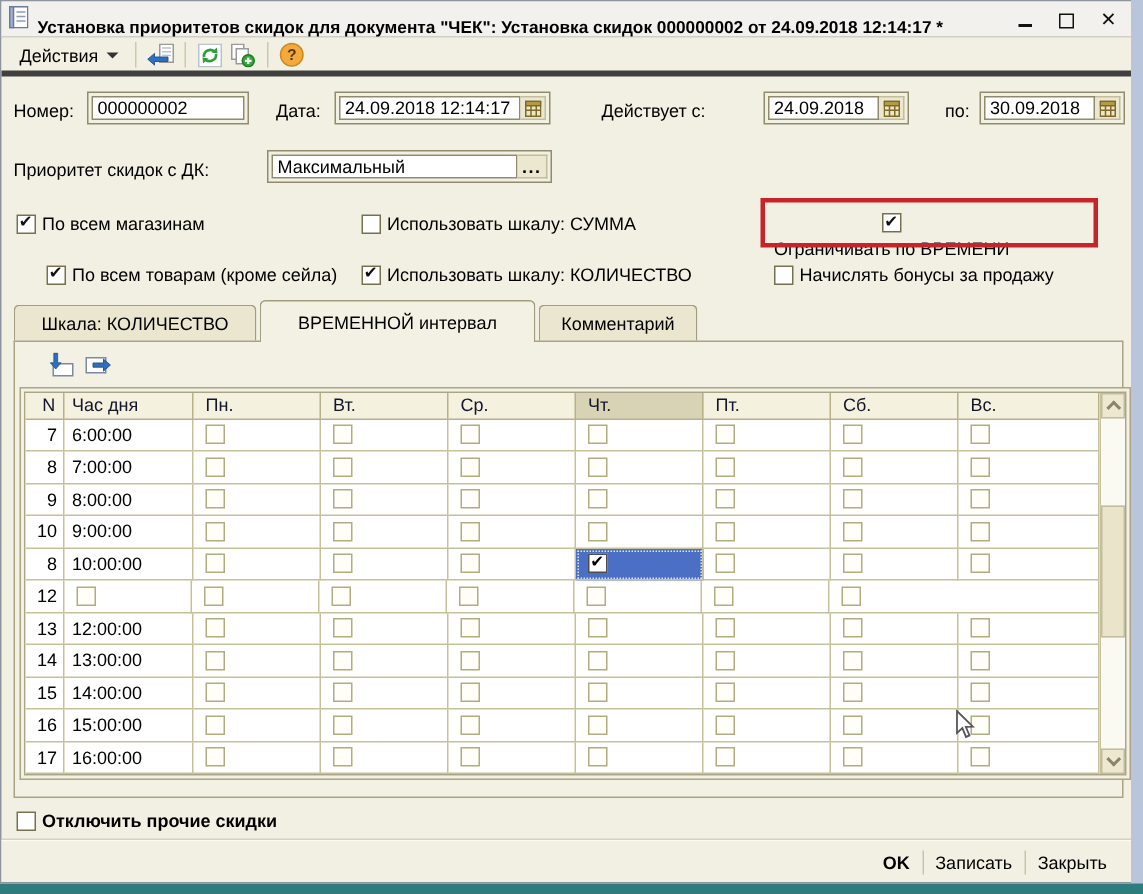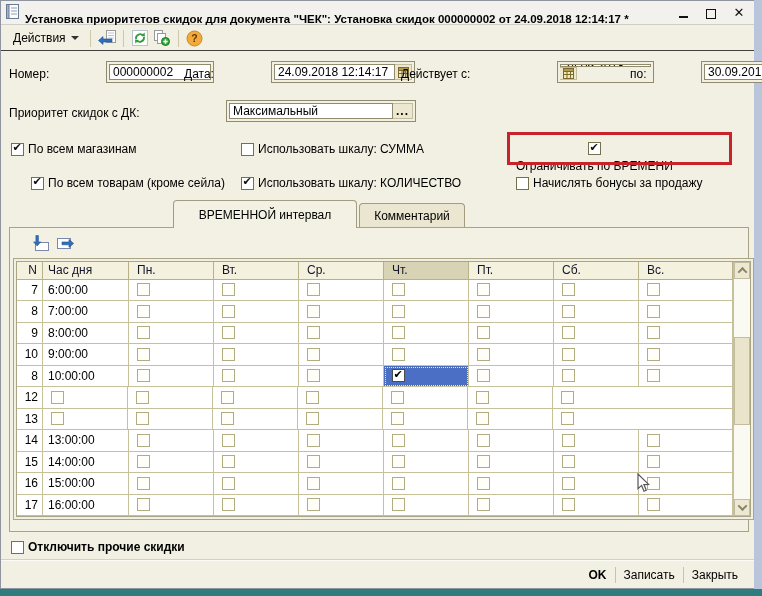--- a/index.html
+++ b/index.html
@@ -16,29 +16,29 @@
               border-bottom:1px solid #cfcfc6; display:flex; align-items:center; padding:0 8px 0 5px; }
   .title-text { font-weight:bold; font-size:11.5px; margin-left:6px; white-space:nowrap; overflow:hidden; flex:1;margin-top:12px; }
   .win-controls { display:flex; align-items:center; gap:14px; margin-left:8px; }
   .wc { width:14px; height:14px; display:flex; align-items:flex-end; justify-content:center; cursor:default; }
   .wc-min span { width:9px; height:0; border-bottom:2px solid #111; margin-bottom:2px; }
   .wc-max span { width:10px; height:10px; border:1.6px solid #111; margin-bottom:1px; }
   .wc-close { align-items:center; font-size:13px; font-weight:bold; color:#111; }
 
   
   .toolbar { position:absolute; left:0; top:25px; right:0; height:25px; display:flex; align-items:center;
-             padding:0 6px; border-bottom:1px solid #404040; background:#f2f0e3; }
+             padding:0 6px; border-bottom:4px solid #404040; background:#f2f0e3; }
   .tb-actions { display:flex; align-items:center; gap:5px; padding:2px 6px; }
   .tb-caret { width:0; height:0; border-left:4px solid transparent; border-right:4px solid transparent; border-top:4px solid #333; }
   .tb-sep { width:1px; height:17px; background:#cdc8ac; margin:0 5px; }
   .tb-btn { width:22px; height:20px; display:flex; align-items:center; justify-content:center; }
 
   
   .lbl { position:absolute; white-space:nowrap; }
-  .fld { position:absolute; border:1px solid #8f8b6c; background:#f2f0e3; padding:2px; display:flex; align-items:stretch; height:22px;margin-left:48px; }
+  .fld { position:absolute; border:1px solid #8f8b6c; background:#f2f0e3; padding:2px; display:flex; align-items:stretch; height:22px; }
   .fld .val { flex:1; border:1px solid #8f8b6c; background:#fff; padding:0 3px; line-height:14px; display:flex; align-items:center; white-space:nowrap; overflow:hidden; }
   .fld .fbtn { width:17px; display:flex; align-items:center; justify-content:center; background:#ece8d0; border:1px solid #c2bd9e; border-left:none; }
   .fld .dots { font-weight:bold; letter-spacing:1px; line-height:8px; }
 
   
   .opt { position:absolute; display:flex; align-items:center; gap:4px; white-space:nowrap; }
   .cb { width:13px; height:13px; min-width:13px; background:#fff; border:1px solid #75714f; position:relative; display:inline-block; }
   .cb.checked::after { content:"\2714"; position:absolute; left:0.5px; top:-2.5px; font-size:11px; color:#111; }
   .red-frame { position:absolute; border:3px solid #c8232a; pointer-events:none; }
 
@@ -173,21 +173,21 @@
             <rect x="0.5" y="0.5" width="10" height="10" fill="#efe7c2" stroke="#7c6a2c"></rect>
             <rect x="0.5" y="0.5" width="10" height="3" fill="#b39a46" stroke="#7c6a2c"></rect>
             <line x1="4" y1="3.5" x2="4" y2="10.5" stroke="#7c6a2c"></line>
             <line x1="7.5" y1="3.5" x2="7.5" y2="10.5" stroke="#7c6a2c"></line>
             <line x1="0.5" y1="6.5" x2="10.5" y2="6.5" stroke="#7c6a2c"></line>
           </svg>
       </div>
     </div>
 
     <div class="lbl" style="left:400px; top:66px;">Действует с:</div>
-    <div class="fld" style="left:508px; top:60px; width:97px;flex-direction:column;">
+    <div class="fld" style="left:508px; top:60px; width:97px;">
       <div class="val">24.09.2018</div>
       <div class="fbtn">
         <svg width="11" height="11" viewBox="0 0 11 11">
             <rect x="0.5" y="0.5" width="10" height="10" fill="#efe7c2" stroke="#7c6a2c"></rect>
             <rect x="0.5" y="0.5" width="10" height="3" fill="#b39a46" stroke="#7c6a2c"></rect>
             <line x1="4" y1="3.5" x2="4" y2="10.5" stroke="#7c6a2c"></line>
             <line x1="7.5" y1="3.5" x2="7.5" y2="10.5" stroke="#7c6a2c"></line>
             <line x1="0.5" y1="6.5" x2="10.5" y2="6.5" stroke="#7c6a2c"></line>
           </svg>
       </div>
@@ -233,20 +233,21 @@
       <span class="cb checked"></span>
         <span class="opt-label">Использовать шкалу: КОЛИЧЕСТВО</span>
     </div>
     <div class="opt" style="left:515px; top:175px;">
       <span class="cb"></span>
         <span class="opt-label">Начислять бонусы за продажу</span>
     </div>
 
     <div class="red-frame" style="left:506px; top:131px; width:225px; height:33px;"></div>
 
+    <div class="tab" style="left:8px; width:162px;">Шкала: КОЛИЧЕСТВО</div>
     <div class="tab active" style="left:172px; width:184px;">ВРЕМЕННОЙ интервал</div>
     <div class="tab" style="left:358px; width:106px;">Комментарий</div>
     <div class="tabpage"></div>
 
     <div class="fill-btn" style="left:29px; top:233px;">
       <svg width="19" height="17" viewBox="0 0 19 17">
         <rect x="3.5" y="7.5" width="13" height="8" fill="#fff" stroke="#7d88a8"></rect>
         <path d="M6 1 v7.2 h-2.6 l4 4.6 4 -4.6 h-2.6 v-7.2 z" fill="#2f6fbd" stroke="#1d4f90" stroke-width="0.6" transform="translate(-1.5,-0.5) scale(0.9)"></path>
       </svg>
     </div>
@@ -416,20 +417,21 @@
                 </div>
                 <div class="td col-day">
                   <span class="gcb"></span>
                 </div>
                 <div class="td col-day">
                   <span class="gcb"></span>
                 </div>
               </div>
               <div class="tr">
                 <div class="td col-n">13</div>
+                <div class="td col-time">12:00:00</div>
                 <div class="td col-day">
                   <span class="gcb"></span>
                 </div>
                 <div class="td col-day">
                   <span class="gcb"></span>
                 </div>
                 <div class="td col-day">
                   <span class="gcb"></span>
                 </div>
                 <div class="td col-day">

